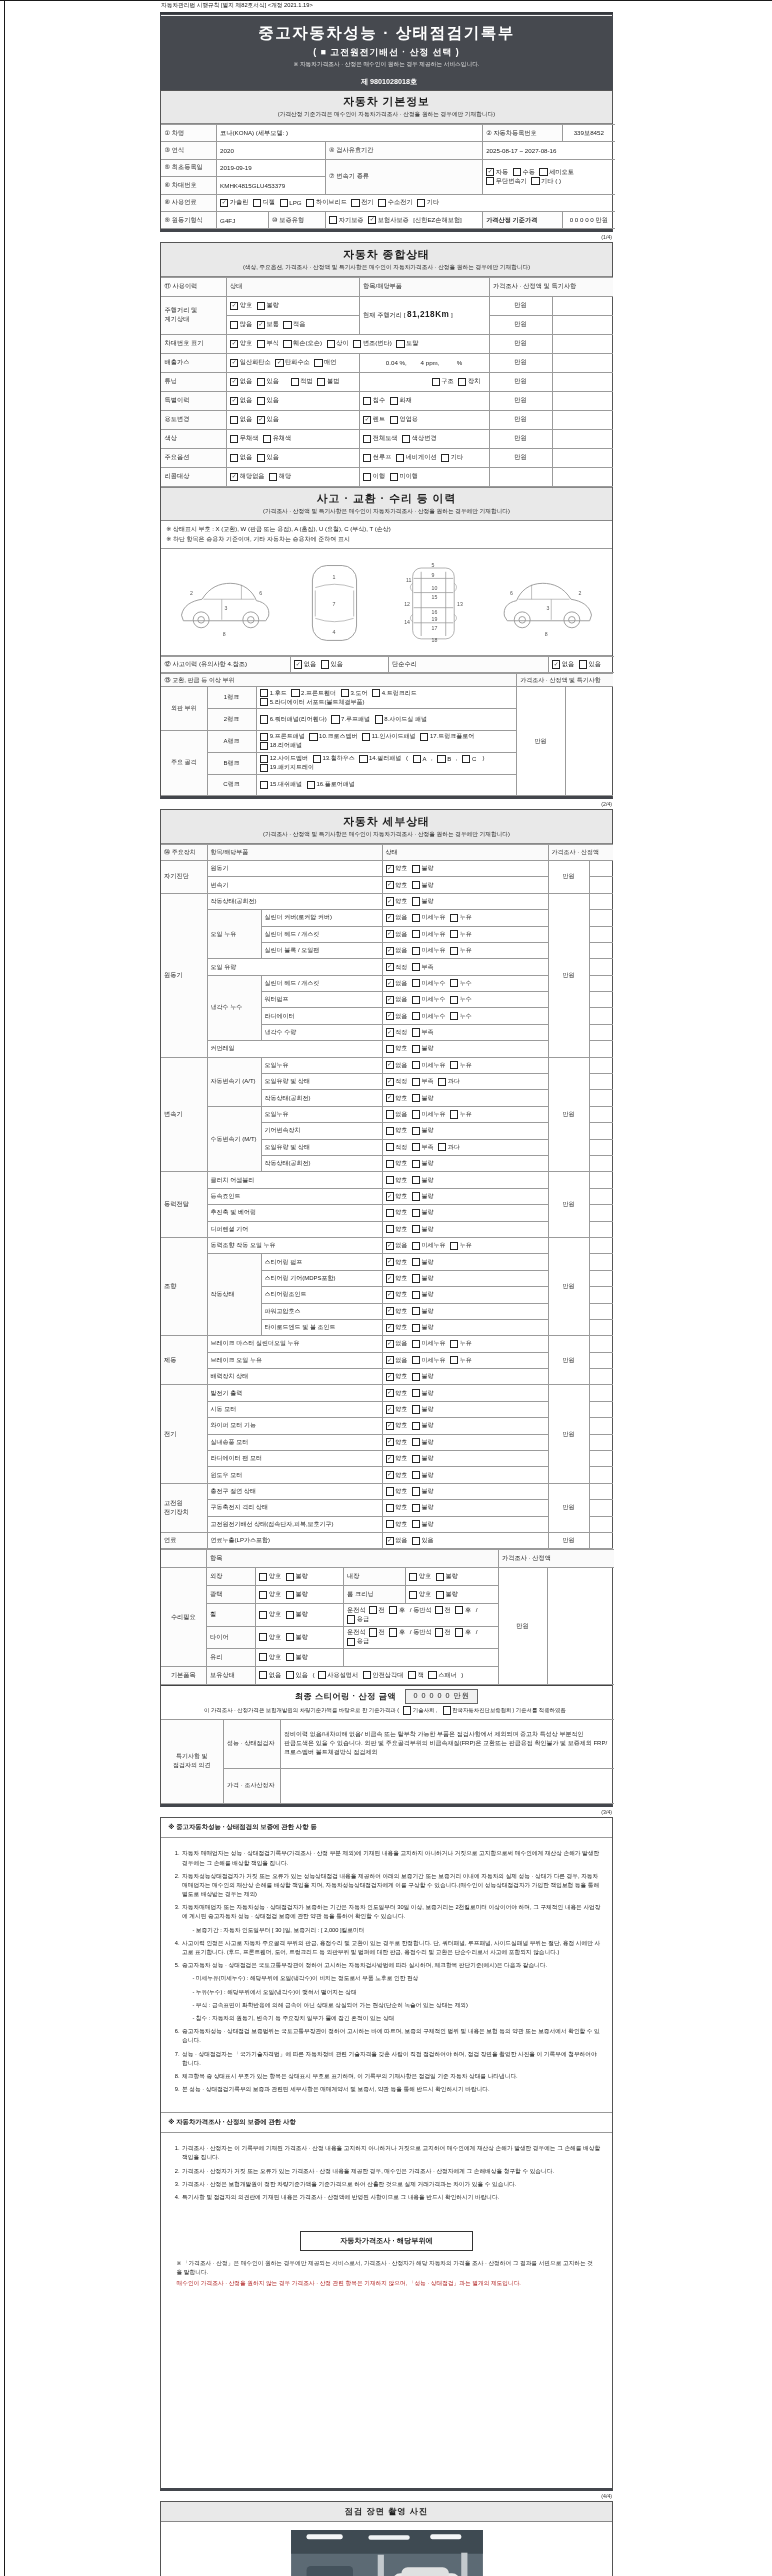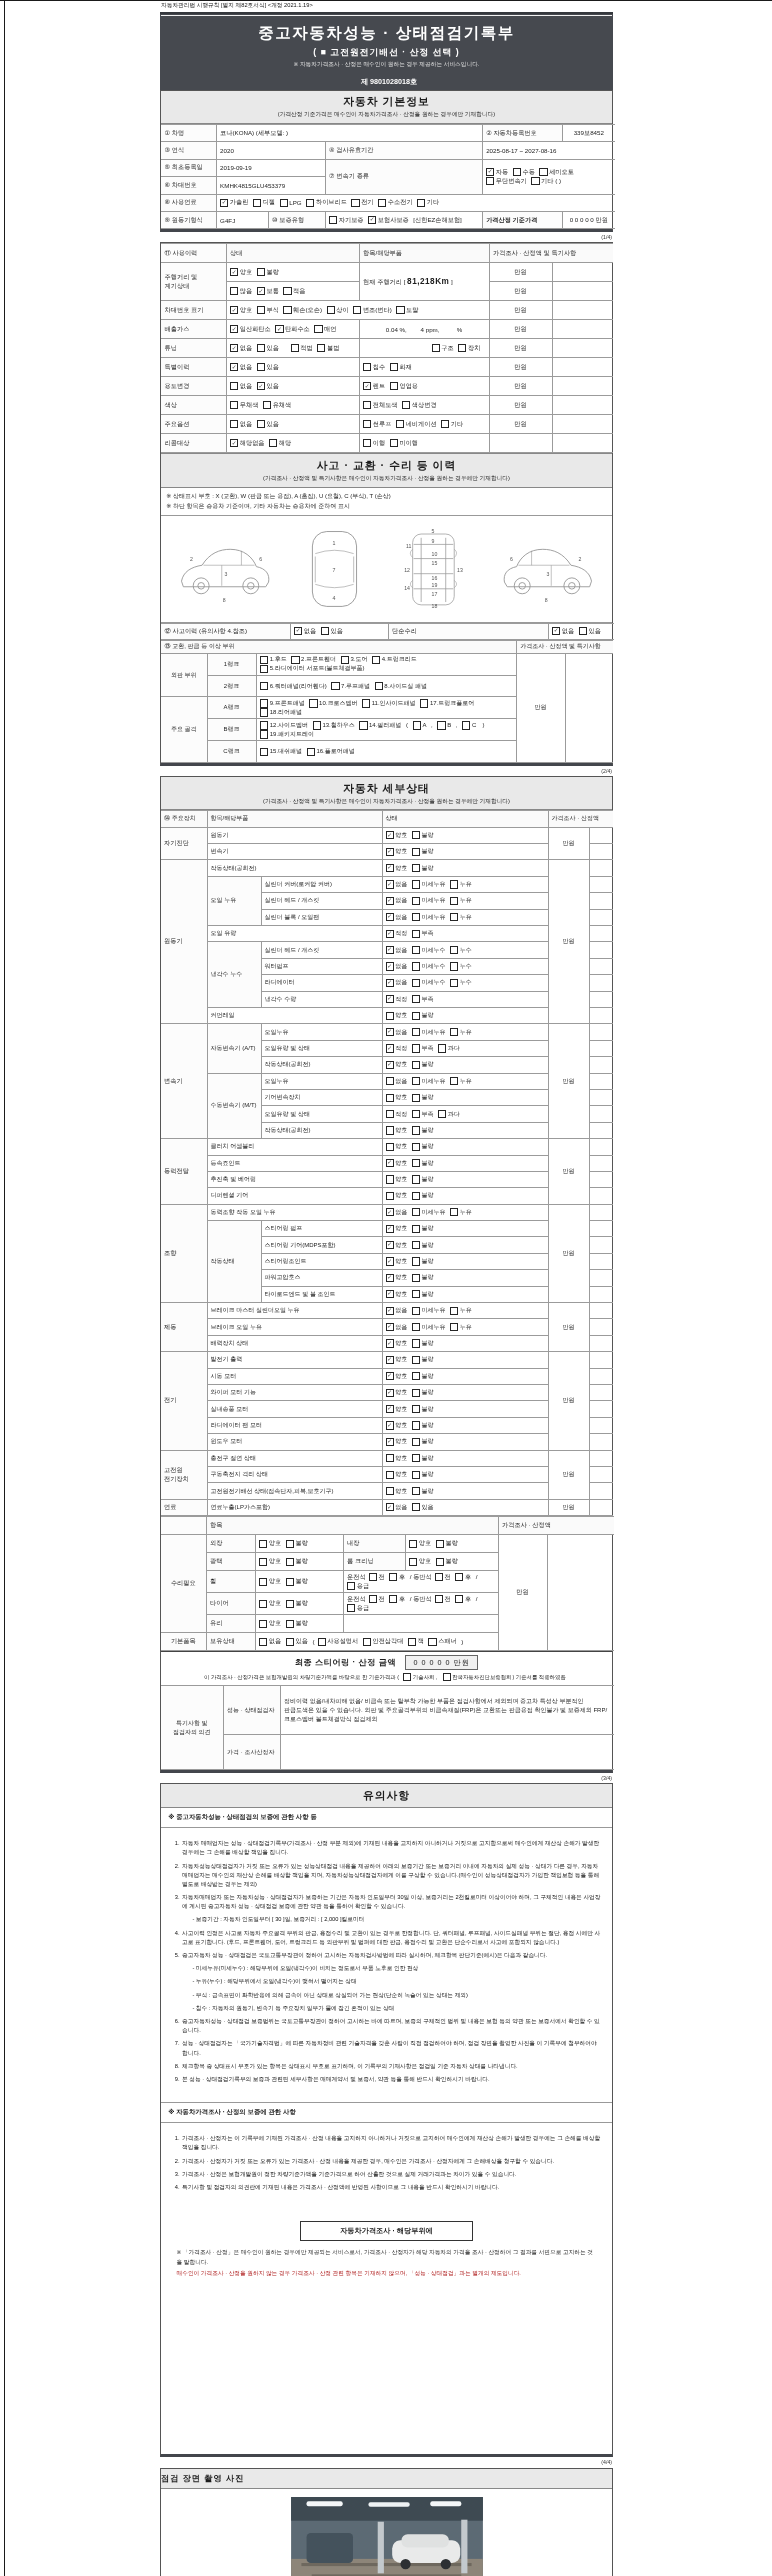--- a/index.html
+++ b/index.html
@@ -67,21 +67,21 @@
   .notice-body{padding:7.2px 11.3px 13.4px;}
   .ni{display:flex;gap:2.6px;font-size:5.7px;line-height:1.6;margin:4.1px 0;color:#111;}
   .ni .nn{width:7.2px;flex:none;text-align:right;}
   .ni.sub{padding-left:10.3px;}
   .notice-part2{font-size:6.4px;font-weight:bold;padding:5.2px 7.2px;border-top:0.5px solid #999;border-bottom:0.5px solid #999;}
   .n-box{width:165px;margin:11.3px auto 5.2px;border:1px solid #333;text-align:center;
          font-size:7.2px;font-weight:bold;padding:4.1px 3.1px;}
   .n-box-body{font-size:5.7px;line-height:1.6;padding:2.1px 15.5px 8.2px;}
   .n-box-body .warn{color:#b02020;margin-top:2.1px;}
   
-  .photo-head{background:#e9e9e9;font-size:8.2px;font-weight:bold;
+  .photo-head{background:#e9e9e9;text-align:center;font-size:8.2px;font-weight:bold;
               padding:4.1px 0;border-bottom:0.5px solid #888;letter-spacing:1px;}
   .photo-wrap{padding:5.2px 0 3.1px;text-align:center;}
   .photo{display:block;margin:3.1px auto;}
   svg text{font-family:"Liberation Sans","DejaVu Sans",sans-serif;}
 </style>
 </head>
 <body>
 
 <div class="edge-top"></div>
 <div class="edge-left"></div>
@@ -188,20 +188,24 @@
                 </span></span><span class="mx">[신한EZ손해보험]</span></td>
         <td class="lab" style="font-weight:bold">가격산정 기준가격</td>
         <td class="ctr">0 0 0 0 0 만원</td>
       </tr>
     </tbody>
       </table>
   </div>
   <div class="pmark">(1/4)</div>
 
   <div class="box">
+    <div class="sec-head">
+      <div class="sec-title">자동차 종합상태</div>
+      <div class="sec-sub">(색상, 주요옵션, 가격조사 · 산정액 및 특기사항은 매수인이 자동차가격조사 · 산정을 원하는 경우에만 기재합니다)</div>
+    </div>
     <table class="t-overall">
       <colgroup>
           <col style="width:65px">
           <col style="width:133px">
           <col style="width:130px">
           <col style="width:63px">
           <col style="width:61px">
         </colgroup>
       <tbody>
           <tr style="background:#fafafa">
@@ -1334,23 +1338,20 @@
       <tr>
         <td class="lab who" style="height:31px">가격 · 조사산정자</td>
         <td></td>
       </tr>
     </tbody>
       </table>
   </div>
   <div class="pmark">(3/4)</div>
 
   <div class="box" style="min-height:670px">
-    <div class="sec-head">
-      <div class="sec-title">유의사항</div>
-    </div>
     <div class="notice-sub">※ 중고자동차성능 · 상태점검의 보증에 관한 사항 등</div>
     <div class="notice-body" id="notice-part1">
         <div class="ni">
           <span class="nn">1.</span>
           <span class="nt">자동차 매매업자는 성능 · 상태점검기록부(가격조사 · 산정 부분 제외)에 기재된 내용을 고지하지 아니하거나 거짓으로 고지함으로써 매수인에게 재산상 손해가 발생한 경우에는 그 손해를 배상할 책임을 집니다.</span>
         </div>
         <div class="ni">
           <span class="nn">2.</span>
           <span class="nt">자동차성능상태점검자가 거짓 또는 오류가 있는 성능상태점검 내용을 제공하여 아래의 보증기간 또는 보증거리 이내에 자동차의 실제 성능 · 상태가 다른 경우, 자동차매매업자는 매수인의 재산상 손해를 배상할 책임을 지며, 자동차성능상태점검자에게 이를 구상할 수 있습니다.(매수인이 성능상태점검자가 가입한 책임보험 등을 통해 별도로 배상받는 경우는 제외)</span>
         </div>

